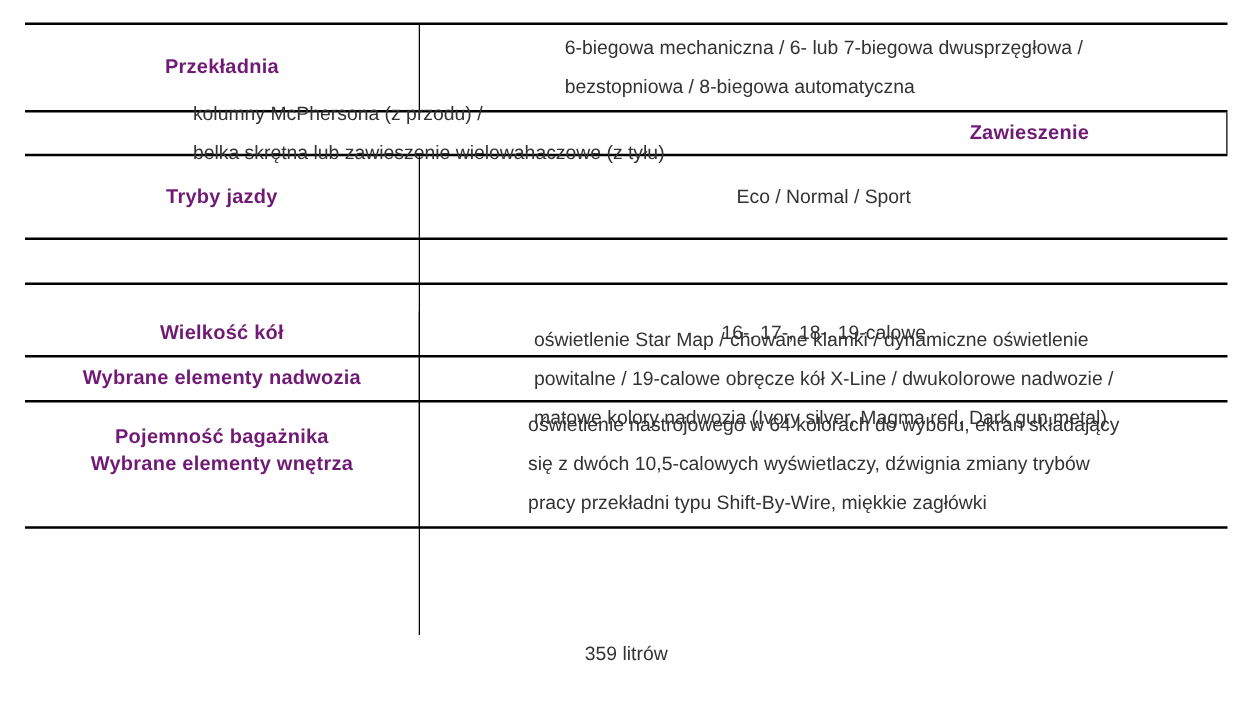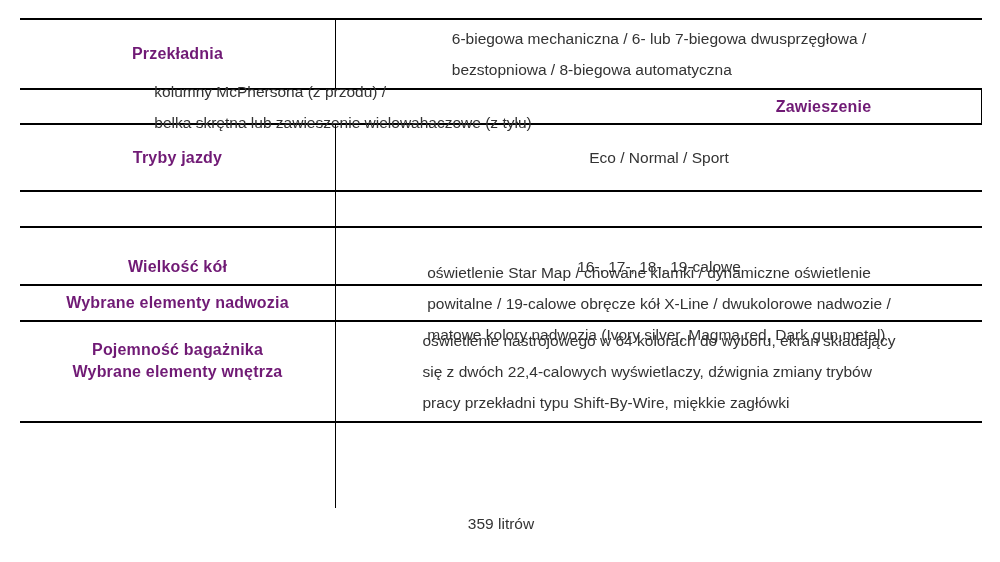--- a/index.html
+++ b/index.html
@@ -68,16 +68,16 @@
   </div>
   <div class="row">
     <div class="cell label">Wybrane elementy nadwozia</div>
     <div class="cell value">oświetlenie Star Map / chowane klamki / dynamiczne oświetlenie
 powitalne / 19-calowe obręcze kół X-Line / dwukolorowe nadwozie /
 matowe kolory nadwozia (Ivory silver, Magma red, Dark gun metal)</div>
   </div>
   <div class="row">
     <div class="cell label">Wybrane elementy wnętrza</div>
     <div class="cell value">oświetlenie nastrojowego w 64 kolorach do wyboru, ekran składający
-się z dwóch 22,4-calowych wyświetlaczy, dźwignia zmiany trybów
+się z dwóch 10,5-calowych wyświetlaczy, dźwignia zmiany trybów
 pracy przekładni typu Shift-By-Wire, miękkie zagłówki</div>
   </div>
 </div>
 
 </body></html>

